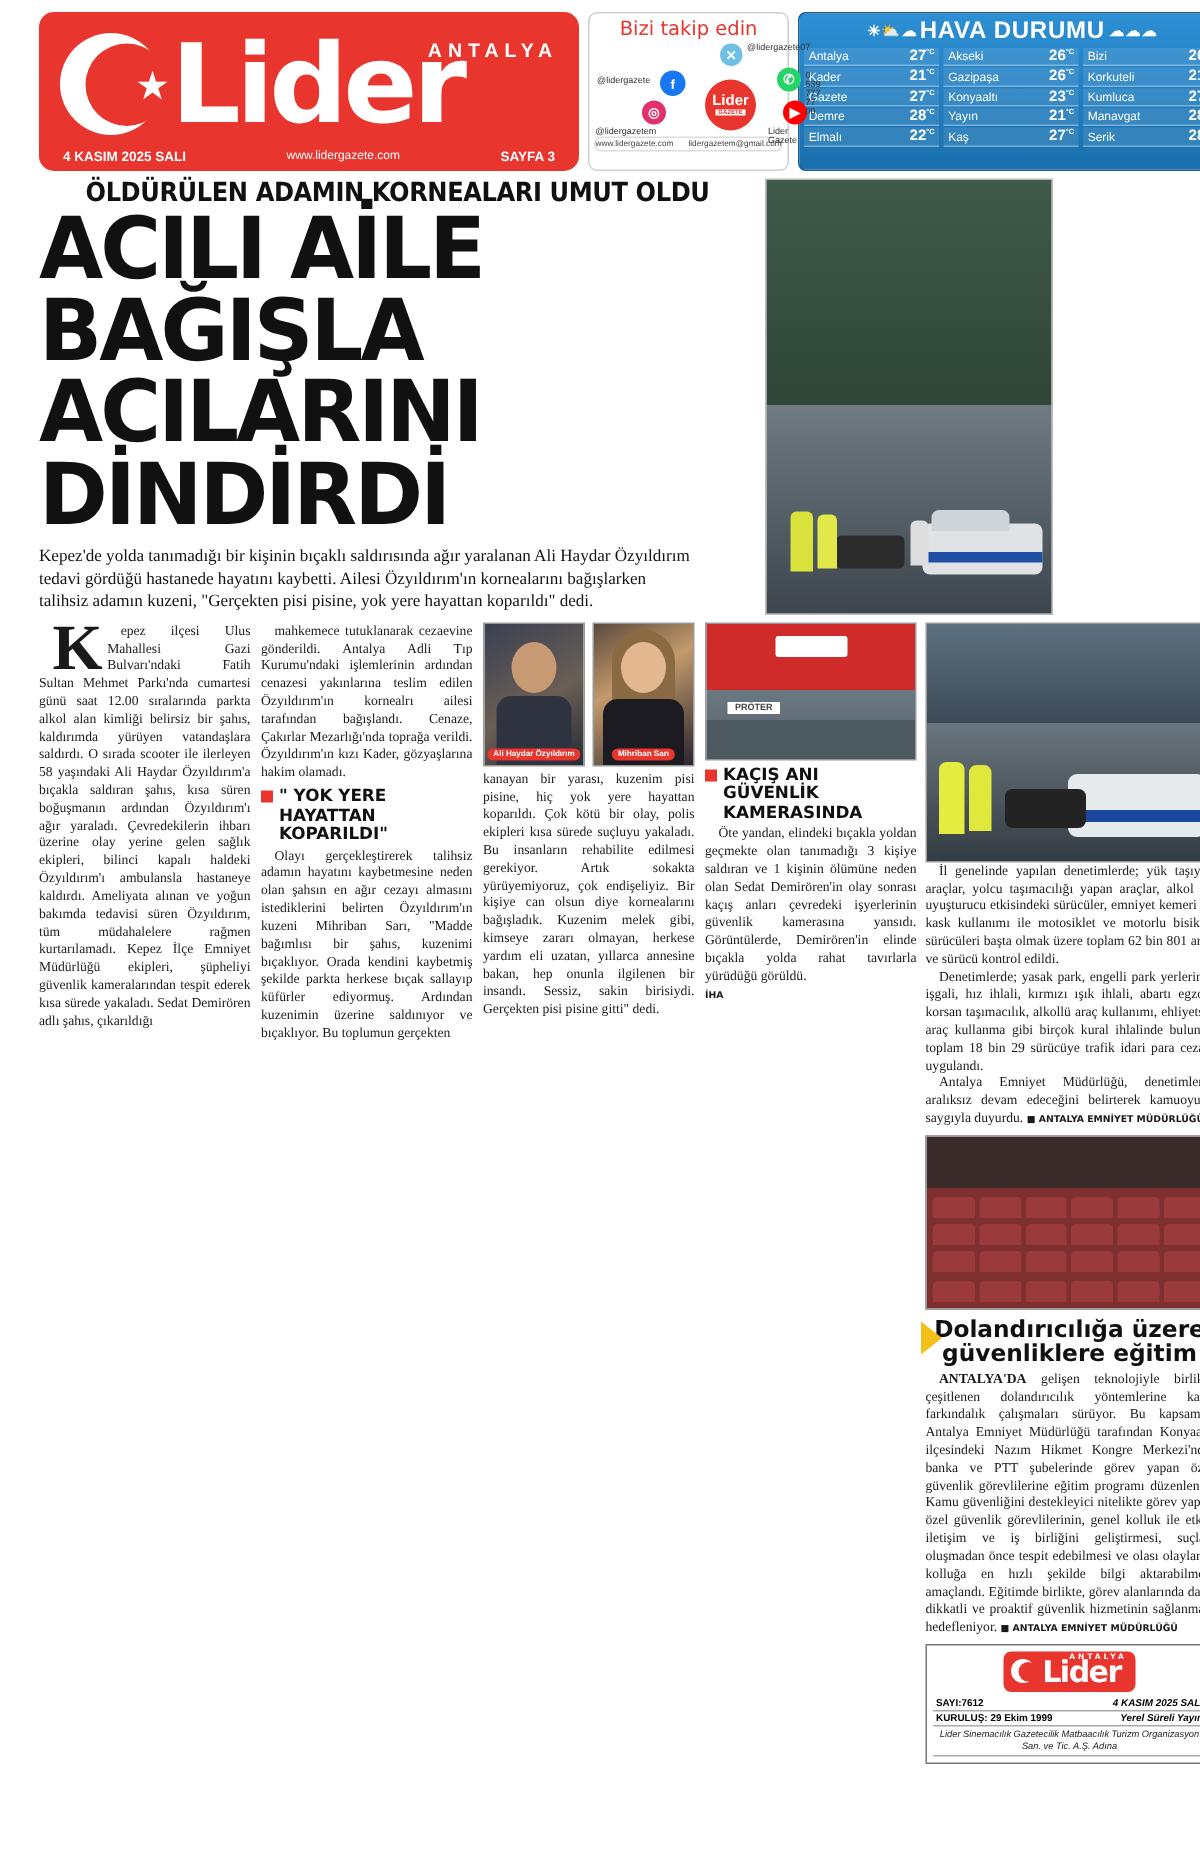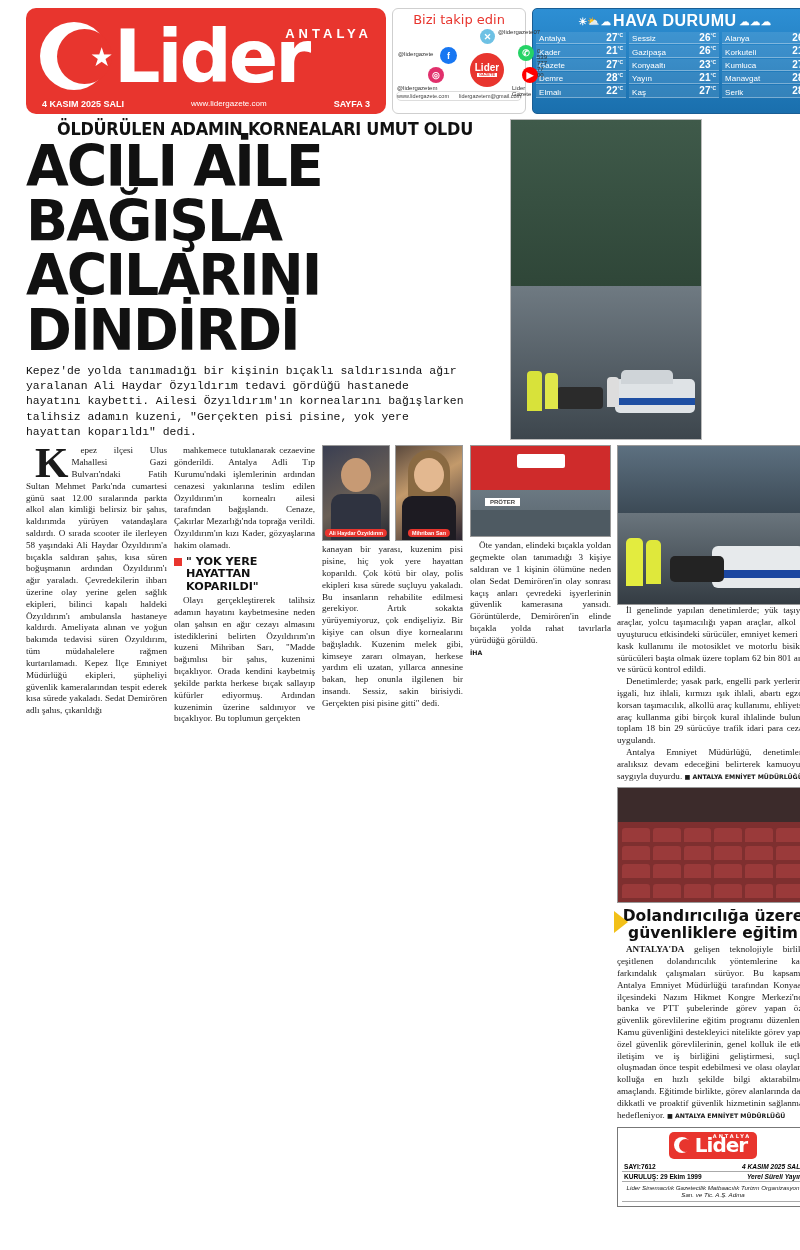--- a/index.html
+++ b/index.html
@@ -116,21 +116,21 @@
     font-family: "DejaVu Sans", sans-serif; letter-spacing: -0.3px;
     transform: scaleX(0.92); transform-origin: center;
   }
   .bighead {
     font-family: "DejaVu Sans", sans-serif; font-weight: bold; color: #111;
     font-size: 57px; line-height: 0.96; letter-spacing: -2px; text-align: left;
     transform: scaleX(0.97); transform-origin: left;
   }
   .lead-sum {
     font-size: 11.4px; line-height: 1.34; color: #111; margin-top: 6px;
-    font-family: Liberation Mono, monospace; width: 440px; font-weight: 500;
+    font-family: Liberation Serif, serif; width: 440px; font-weight: 500;
   }
 
   .lead-photo {
     width: 192px; flex: none; border: 1px solid #bbb;
     background: linear-gradient(160deg,#5b6f7f 0%, #7e8e98 35%, #9aa6ad 60%, #42505c 100%);
     position: relative; overflow: hidden;
   }
   .lp-road { position:absolute; left:0; right:0; bottom:0; height:48%; background: linear-gradient(#6f7a82,#3d464d); }
   .lp-car { position:absolute; right:6px; bottom:26px; width:80px; height:34px; background:#dfe3e6; border-radius:5px; }
   .lp-car:after{content:"";position:absolute;left:6px;top:-9px;width:52px;height:14px;background:#cfd4d8;border-radius:5px 5px 0 0;}
@@ -316,21 +316,21 @@
               <span>Demre</span>
               <span class="t">28<sup>°C</sup></span>
             </div>
             <div class="wrow">
               <span>Elmalı</span>
               <span class="t">22<sup>°C</sup></span>
             </div>
           </div>
           <div class="wcol">
             <div class="wrow">
-              <span>Sessiz</span>
+              <span>Akseki</span>
               <span class="t">26<sup>°C</sup></span>
             </div>
             <div class="wrow">
               <span>Gazipaşa</span>
               <span class="t">26<sup>°C</sup></span>
             </div>
             <div class="wrow">
               <span>Konyaaltı</span>
               <span class="t">23<sup>°C</sup></span>
             </div>
@@ -338,21 +338,21 @@
               <span>Yayın</span>
               <span class="t">21<sup>°C</sup></span>
             </div>
             <div class="wrow">
               <span>Kaş</span>
               <span class="t">27<sup>°C</sup></span>
             </div>
           </div>
           <div class="wcol">
             <div class="wrow">
-              <span>Alanya</span>
+              <span>Bizi</span>
               <span class="t">26<sup>°C</sup></span>
             </div>
             <div class="wrow">
               <span>Korkuteli</span>
               <span class="t">21<sup>°C</sup></span>
             </div>
             <div class="wrow">
               <span>Kumluca</span>
               <span class="t">27<sup>°C</sup></span>
             </div>
@@ -416,20 +416,24 @@
           </div>
         </div>
         <p class="noind">kanayan bir yarası, kuzenim pisi pisine, hiç yok yere hayattan koparıldı. Çok kötü bir olay, polis ekipleri kısa sürede suçluyu yakaladı. Bu insanların rehabilite edilmesi gerekiyor. Artık sokakta yürüyemiyoruz, çok endişeliyiz. Bir kişiye can olsun diye kornealarını bağışladık. Kuzenim melek gibi, kimseye zararı olmayan, herkese yardım eli uzatan, yıllarca annesine bakan, hep onunla ilgilenen bir insandı. Sessiz, sakin birisiydi. Gerçekten pisi pisine gitti" dedi.</p>
       </div>
       <div class="col">
         <div class="tent">
           <div class="top"></div>
             <div class="ground"></div>
           <div class="plate">PRÖTER</div>
         </div>
+        <div class="subhead">
+          <span class="sq"></span>
+          <span>KAÇIŞ ANI GÜVENLİK KAMERASINDA</span>
+        </div>
         <p>Öte yandan, elindeki bıçakla yoldan geçmekte olan tanımadığı 3 kişiye saldıran ve 1 kişinin ölümüne neden olan Sedat Demirören'in olay sonrası kaçış anları çevredeki işyerlerinin güvenlik kamerasına yansıdı. Görüntülerde, Demirören'in elinde bıçakla yolda rahat tavırlarla yürüdüğü görüldü.</p>
         <p class="noind"><span class="src">İHA</span></p>
       </div>
     </div>
 
     <div class="sidebar">
       <div class="side-photo">
         <div class="sp-road"></div>
           <div class="sp-car"></div>
           <div class="sp-band"></div>

